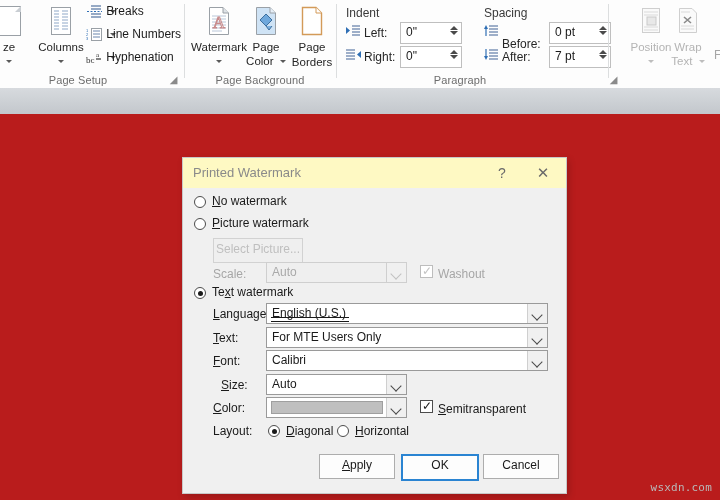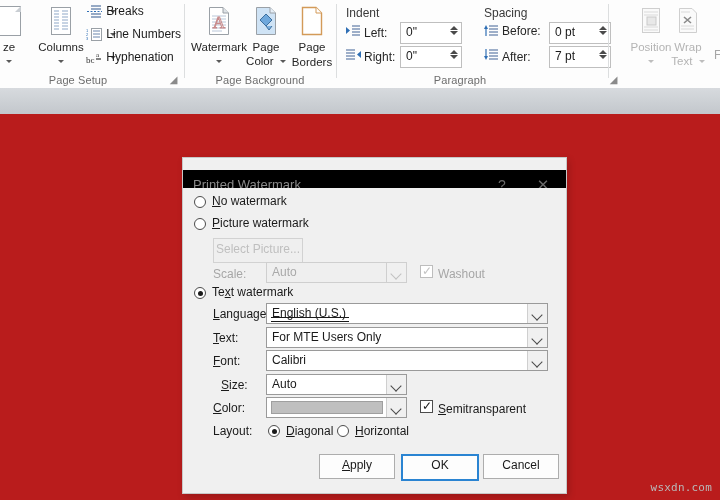--- a/index.html
+++ b/index.html
@@ -68,21 +68,21 @@
 
   .wsxdn{position:absolute;right:8px;bottom:6px;font-size:11px;color:#b9b9b9;
          font-family:"DejaVu Sans Mono", monospace;letter-spacing:.2px;}
 
   
   #dialog{
     position:absolute;left:182px;top:157px;width:383px;height:335px;
     background:#f0f0f0;border:1px solid #c8c8c8;
     box-shadow:2px 3px 7px rgba(0,0,0,.17);
   }
-  #dlgtitle{position:absolute;left:0;top:0;width:383px;height:30px;background:#000000;margin-top:12px;}
+  #dlgtitle{position:absolute;left:0;top:0;width:383px;height:30px;background:#fef9c3;}
   #dlgtitle .t{position:absolute;left:10px;top:7px;font-size:13px;color:#8a8a8a;}
   .titlebtn{position:absolute;top:0;height:30px;width:30px;text-align:center;
             color:#6a6a6a;cursor:default;}
   #helpbtn{left:304px;font-size:14px;line-height:30px;}
   #closebtn{left:345px;font-size:15px;line-height:30px;}
   #dlgbody{position:absolute;left:0;top:30px;width:383px;height:305px;background:#f0f0f0;}
   .lbl{position:absolute;font-size:12px;color:#1a1a1a;white-space:nowrap;}
   .lbl.dim{color:#a6a6a6;}
   .u{text-decoration:underline;}
 
@@ -304,21 +304,21 @@
     <svg width="15" height="13" viewBox="0 0 15 13" style="position:absolute;left:146px;top:25px;">
       <g stroke="#6b86ad" stroke-width="1.3">
           <line x1="5" y1="1" x2="14" y2="1"></line>
         <line x1="5" y1="4" x2="14" y2="4"></line>
           <line x1="5" y1="7" x2="14" y2="7"></line>
         <line x1="5" y1="10" x2="14" y2="10"></line>
         </g>
       <path d="M2 0 L4 4 L0 4 Z" fill="#2f6fb5"></path>
         <line x1="2" y1="3" x2="2" y2="11" stroke="#2f6fb5" stroke-width="1.2"></line>
     </svg>
-    <div class="fieldlbl" style="left:164px;top:24px;">Before:</div>
+    <div class="fieldlbl" style="left:164px;top:37px;">Before:</div>
     <div class="spin" style="left:211px;top:22px;width:60px;">
       <span class="val">0 pt</span>
       <span class="arrows">
           <i class="up"></i>
           <i class="dn"></i>
         </span>
     </div>
 
     <svg width="15" height="13" viewBox="0 0 15 13" style="position:absolute;left:146px;top:49px;">
       <g stroke="#6b86ad" stroke-width="1.3">

